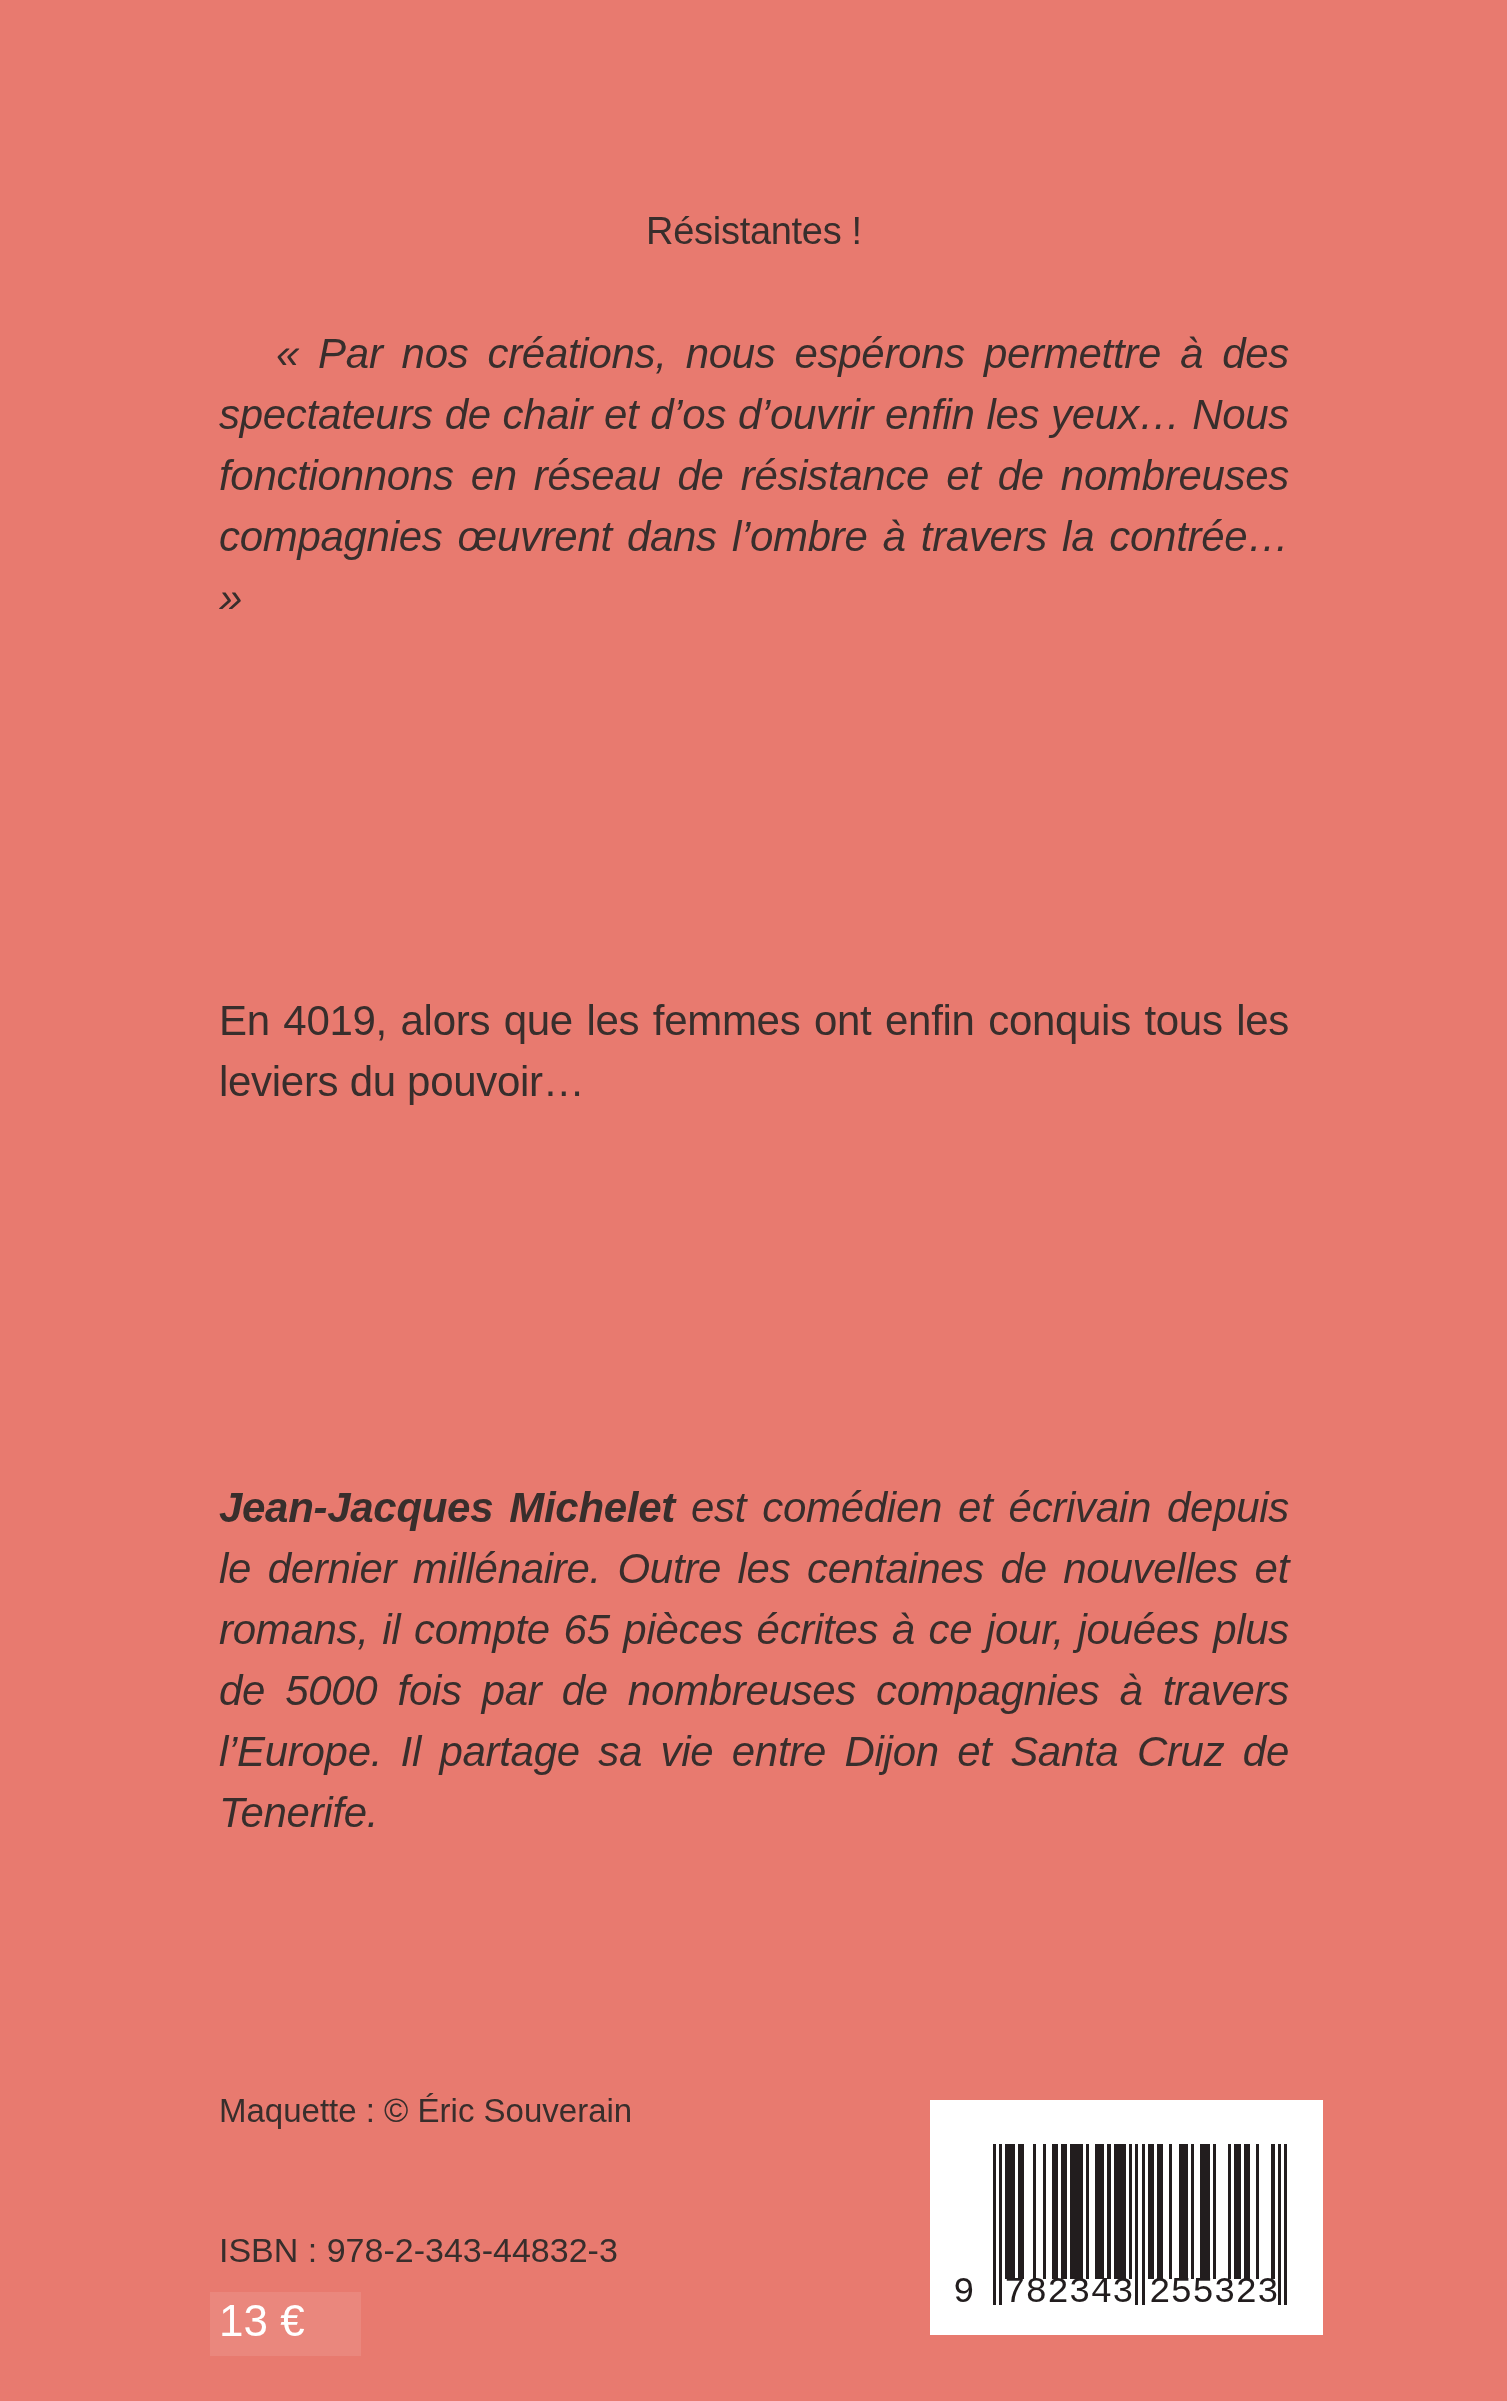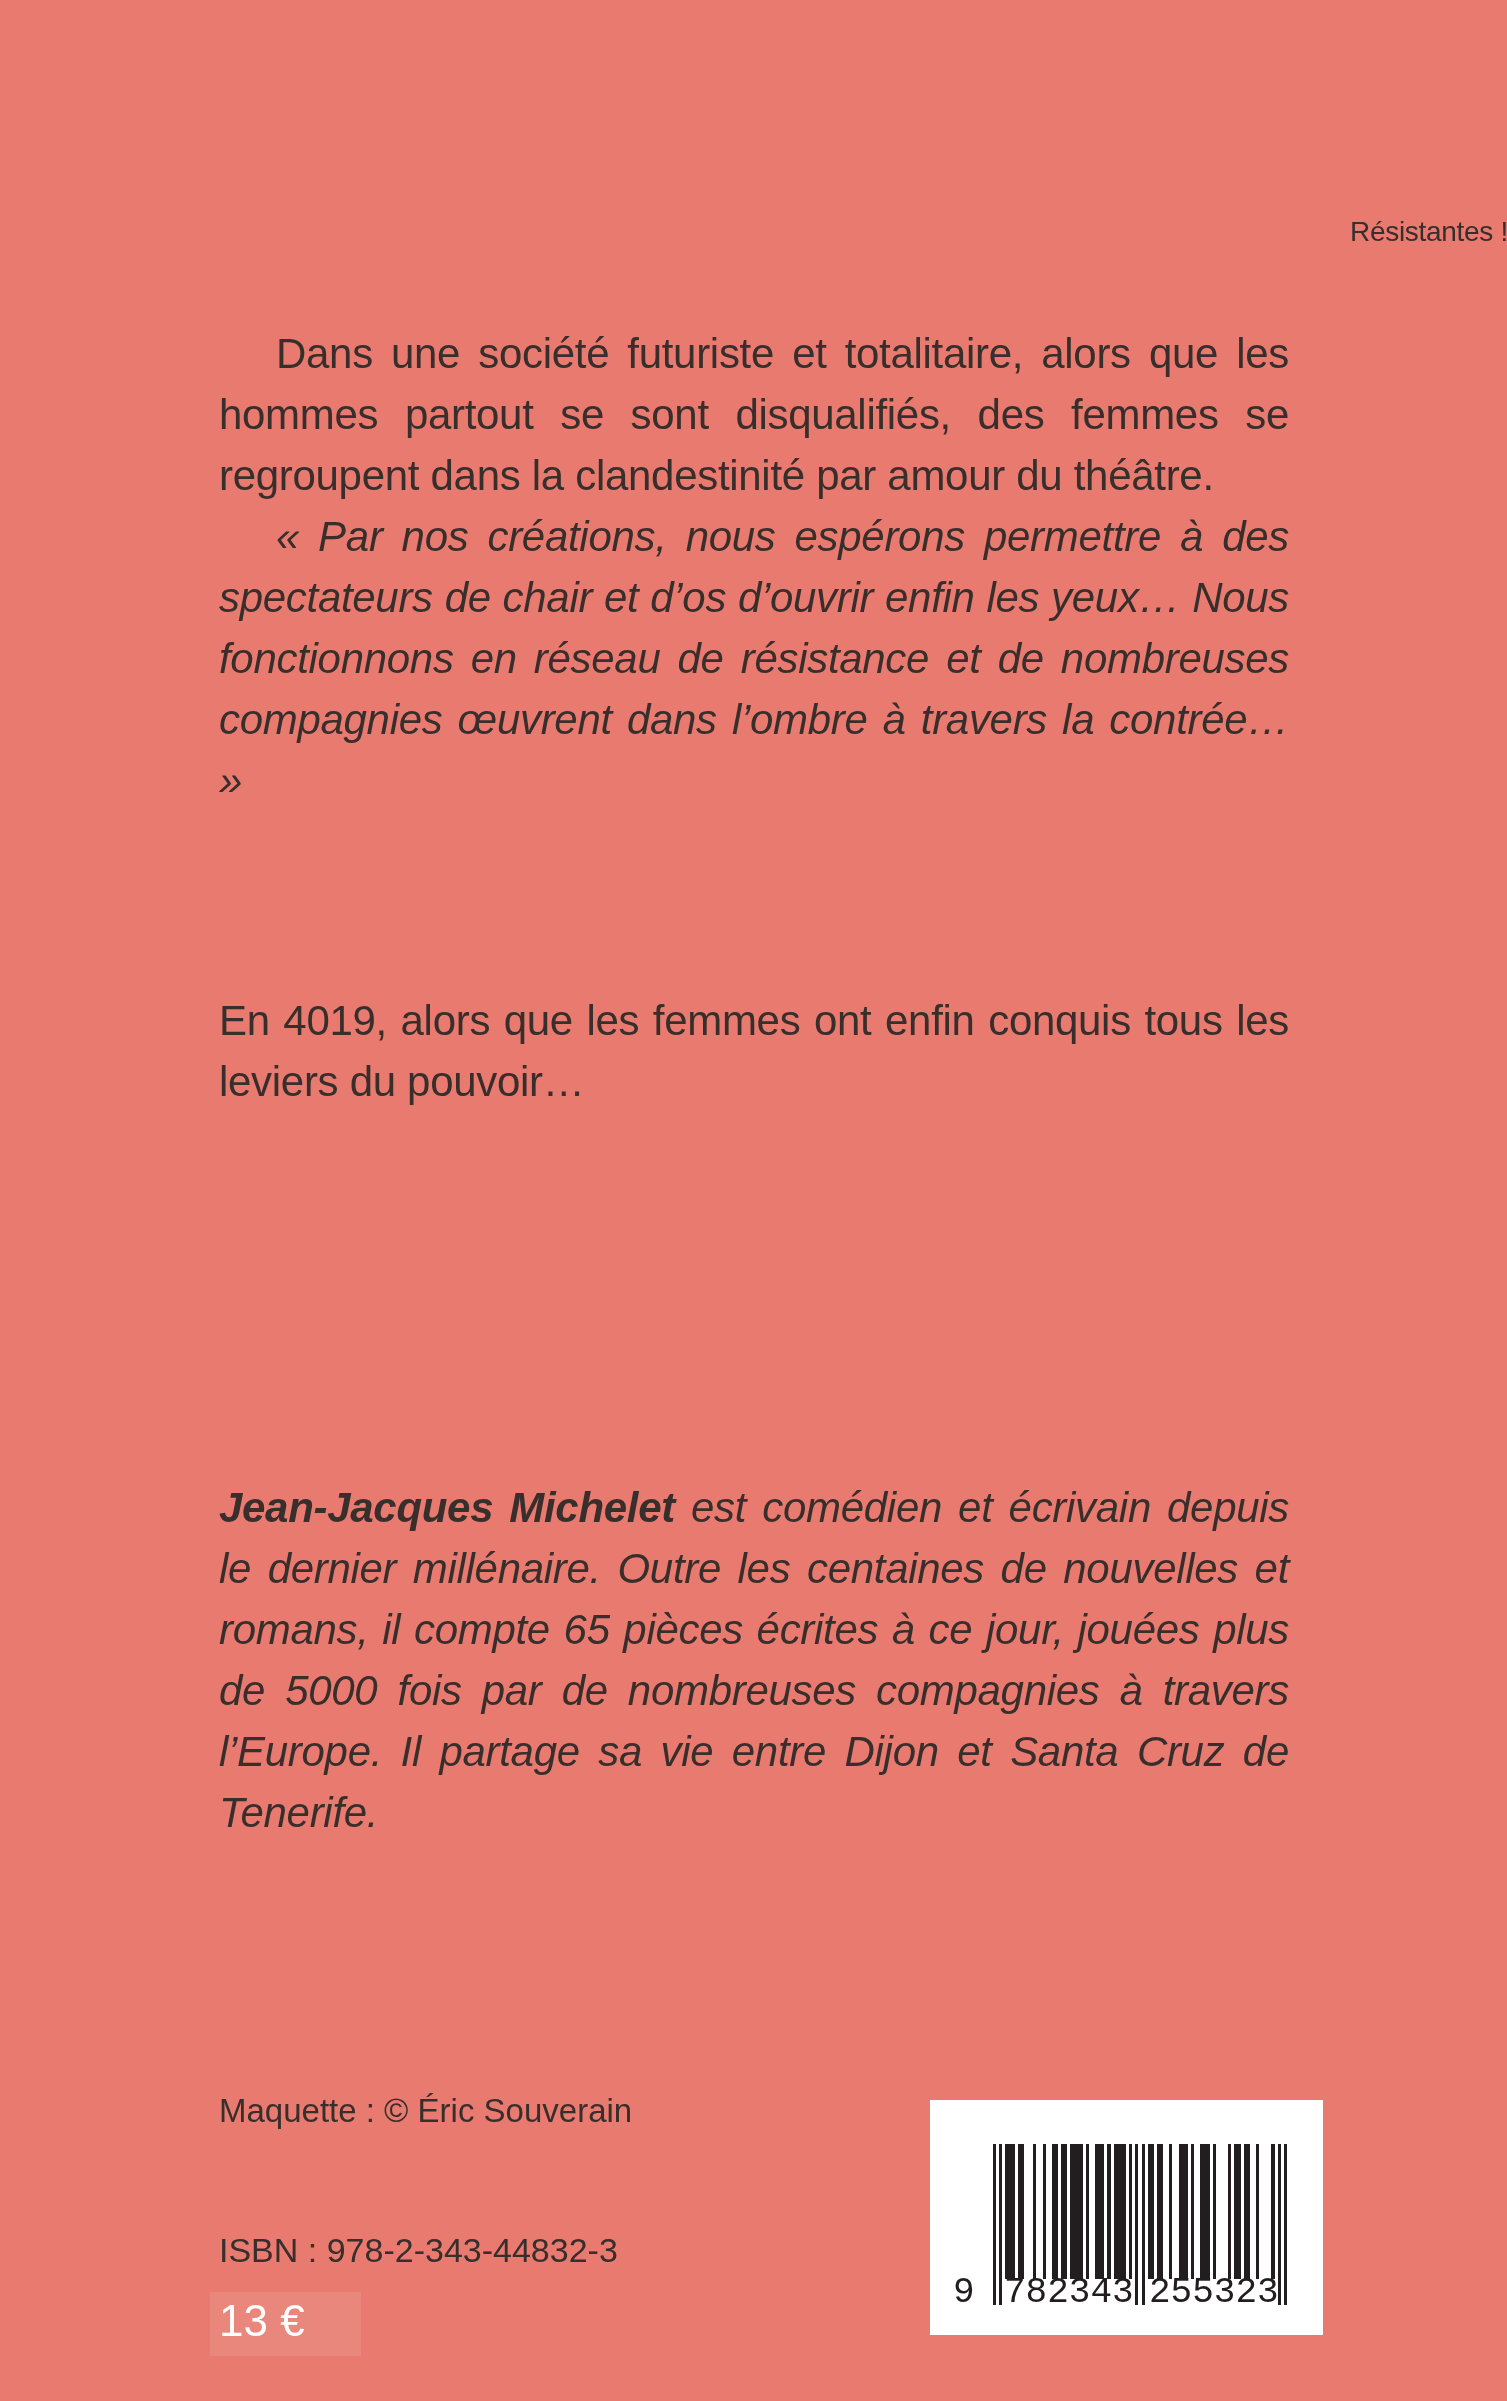--- a/index.html
+++ b/index.html
@@ -15,21 +15,21 @@
     position:absolute;
     left:219px;width:1070px;
     font-size:42px;line-height:61px;
     font-weight:300;letter-spacing:-0.3px;
   }
   .block p{margin:0;}
   .justify{text-align:justify;}
   .indent{text-indent:57px;}
   .italic{font-style:italic;}
   .centered{left:0;width:1508px;text-align:center;}
-  .title{top:201px;font-size:28px;text-align:right;}
+  .title{top:201px;font-size:38px;}
   .synopsis{top:323px;}
   .teaser-heading{top:867px;}
   .teaser-para{top:990px;}
   .troupe{top:1231px;}
   .author{top:1477px;}
   .author-name{font-weight:bold;font-style:italic;}
   .maquette{top:2088px;font-size:33px;letter-spacing:0;line-height:45px;}
   .isbn{top:2227px;font-size:34px;letter-spacing:0;line-height:47px;}
   .price{top:2290px;font-size:44px;color:#ffffff;letter-spacing:0;line-height:62px;font-weight:300;}
   .price-wash{
@@ -58,21 +58,20 @@
 </head>
 <body>
 
 <div class="page">
 
   <div class="block centered title">
     <p>Résistantes !</p>
   </div>
 
   <div class="block synopsis">
-    <p class="justify indent">Dans une société futuriste et totalitaire, alors que les hommes partout se sont disqualifiés, des femmes se regroupent dans la clandestinité par amour du théâtre.</p>
     <p class="justify indent italic">« Par nos créations, nous espérons permettre à des spectateurs de chair et d’os d’ouvrir enfin les yeux… Nous fonctionnons en réseau de résistance et de nombreuses compagnies œuvrent dans l’ombre à travers la contrée… »</p>
   </div>
 
 
   <div class="block teaser-para">
     <p class="justify">En 4019, alors que les femmes ont enfin conquis tous les leviers du pouvoir…</p>
   </div>
 
 
   <div class="block author">

